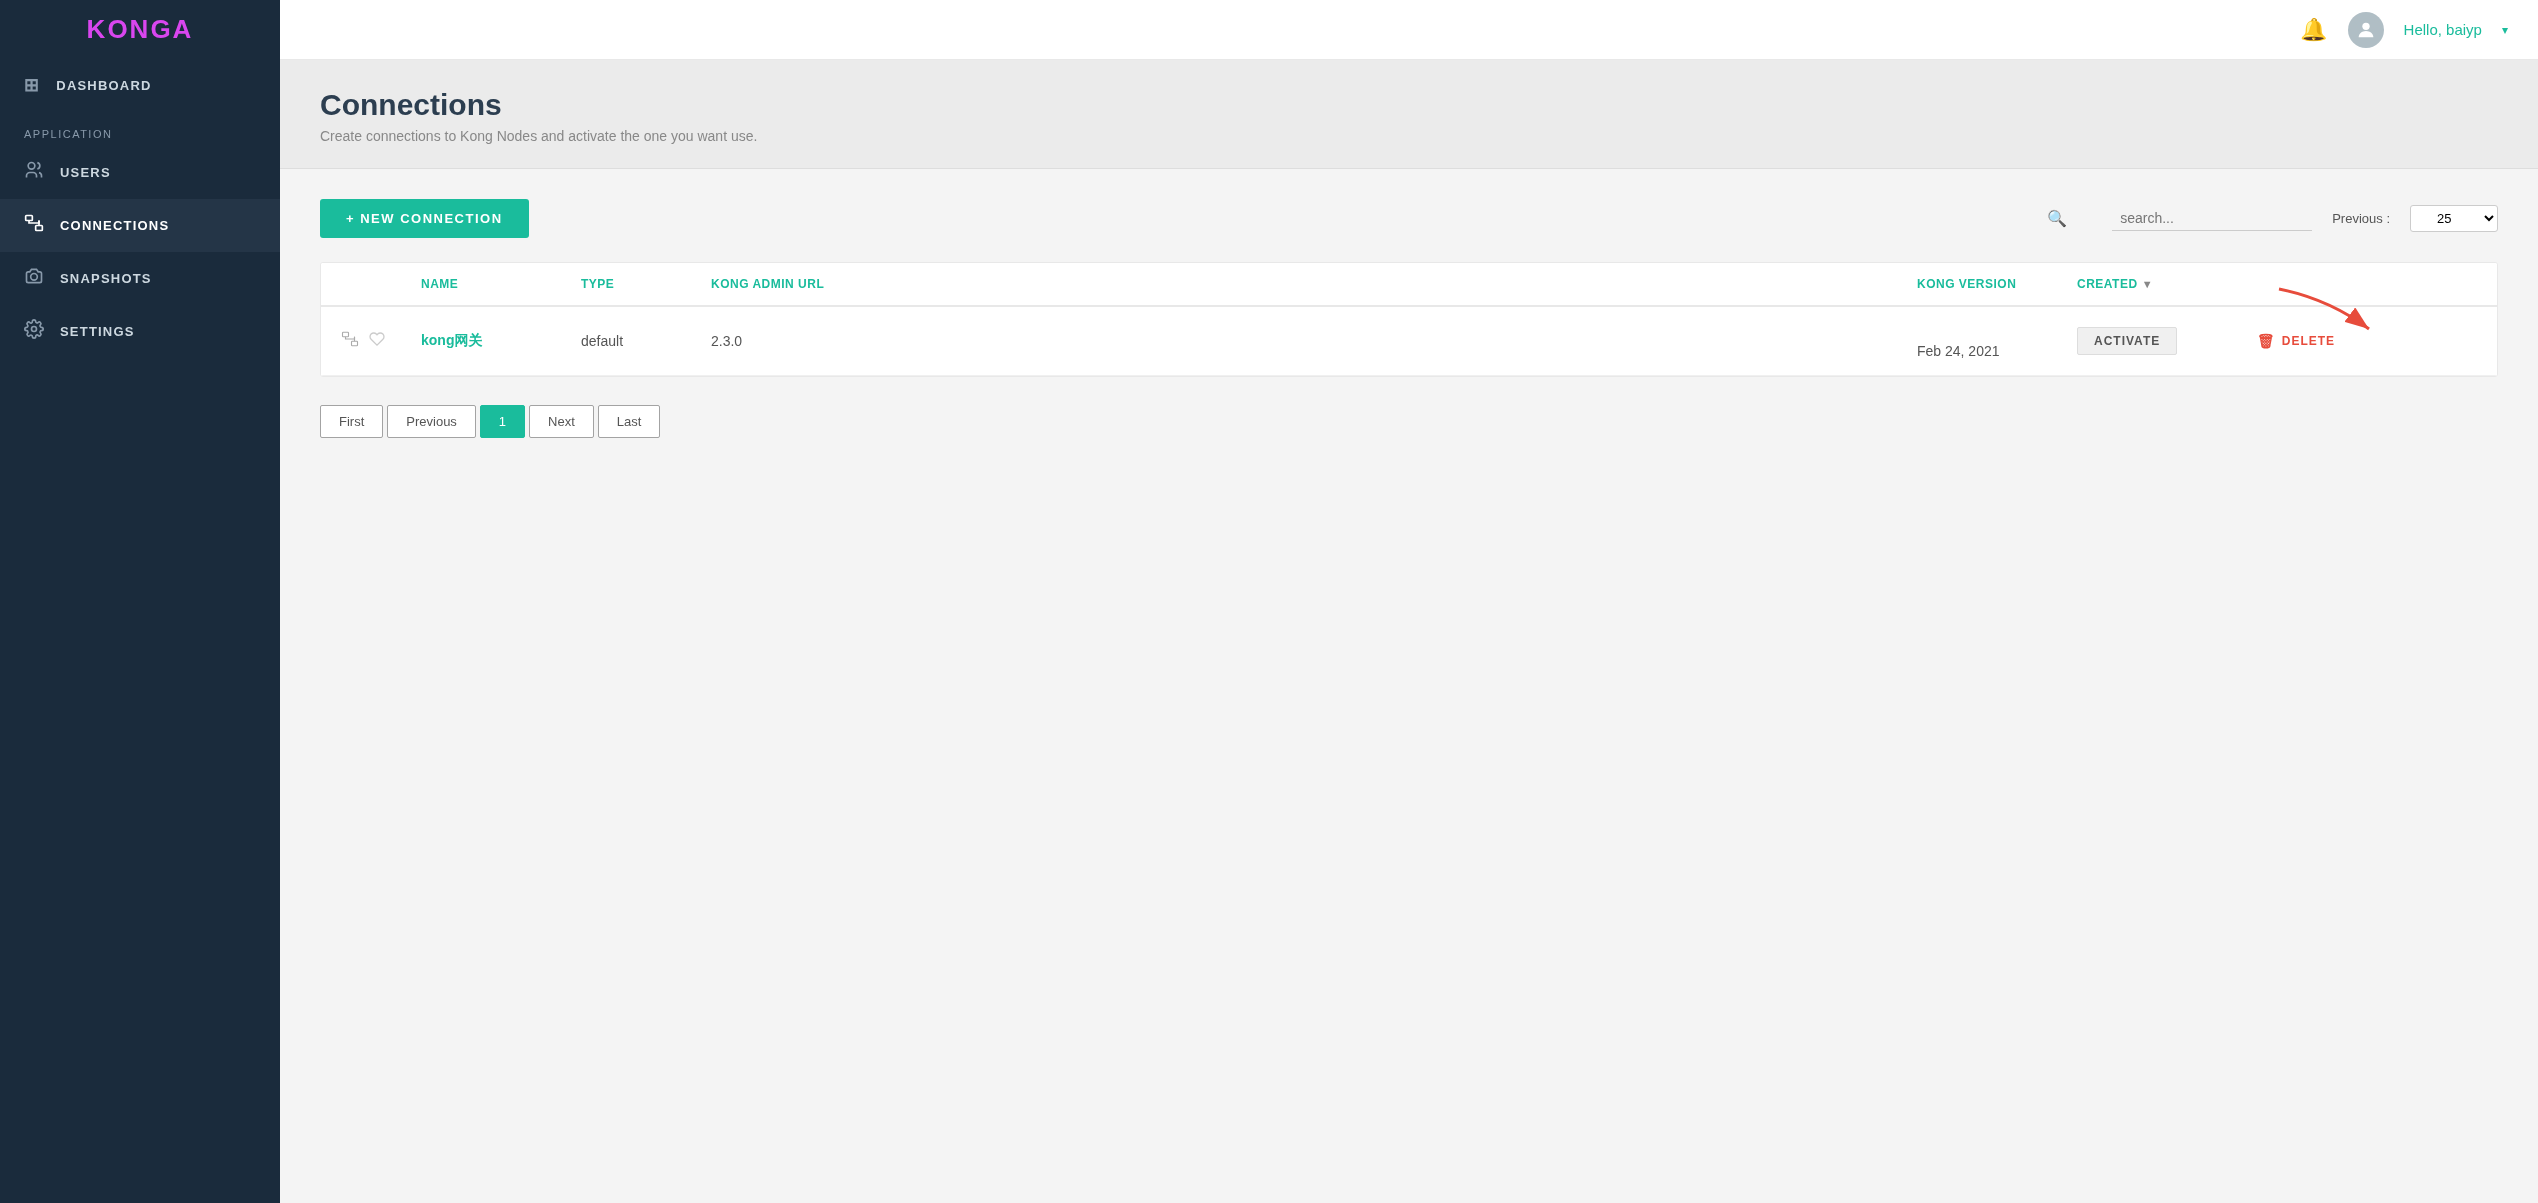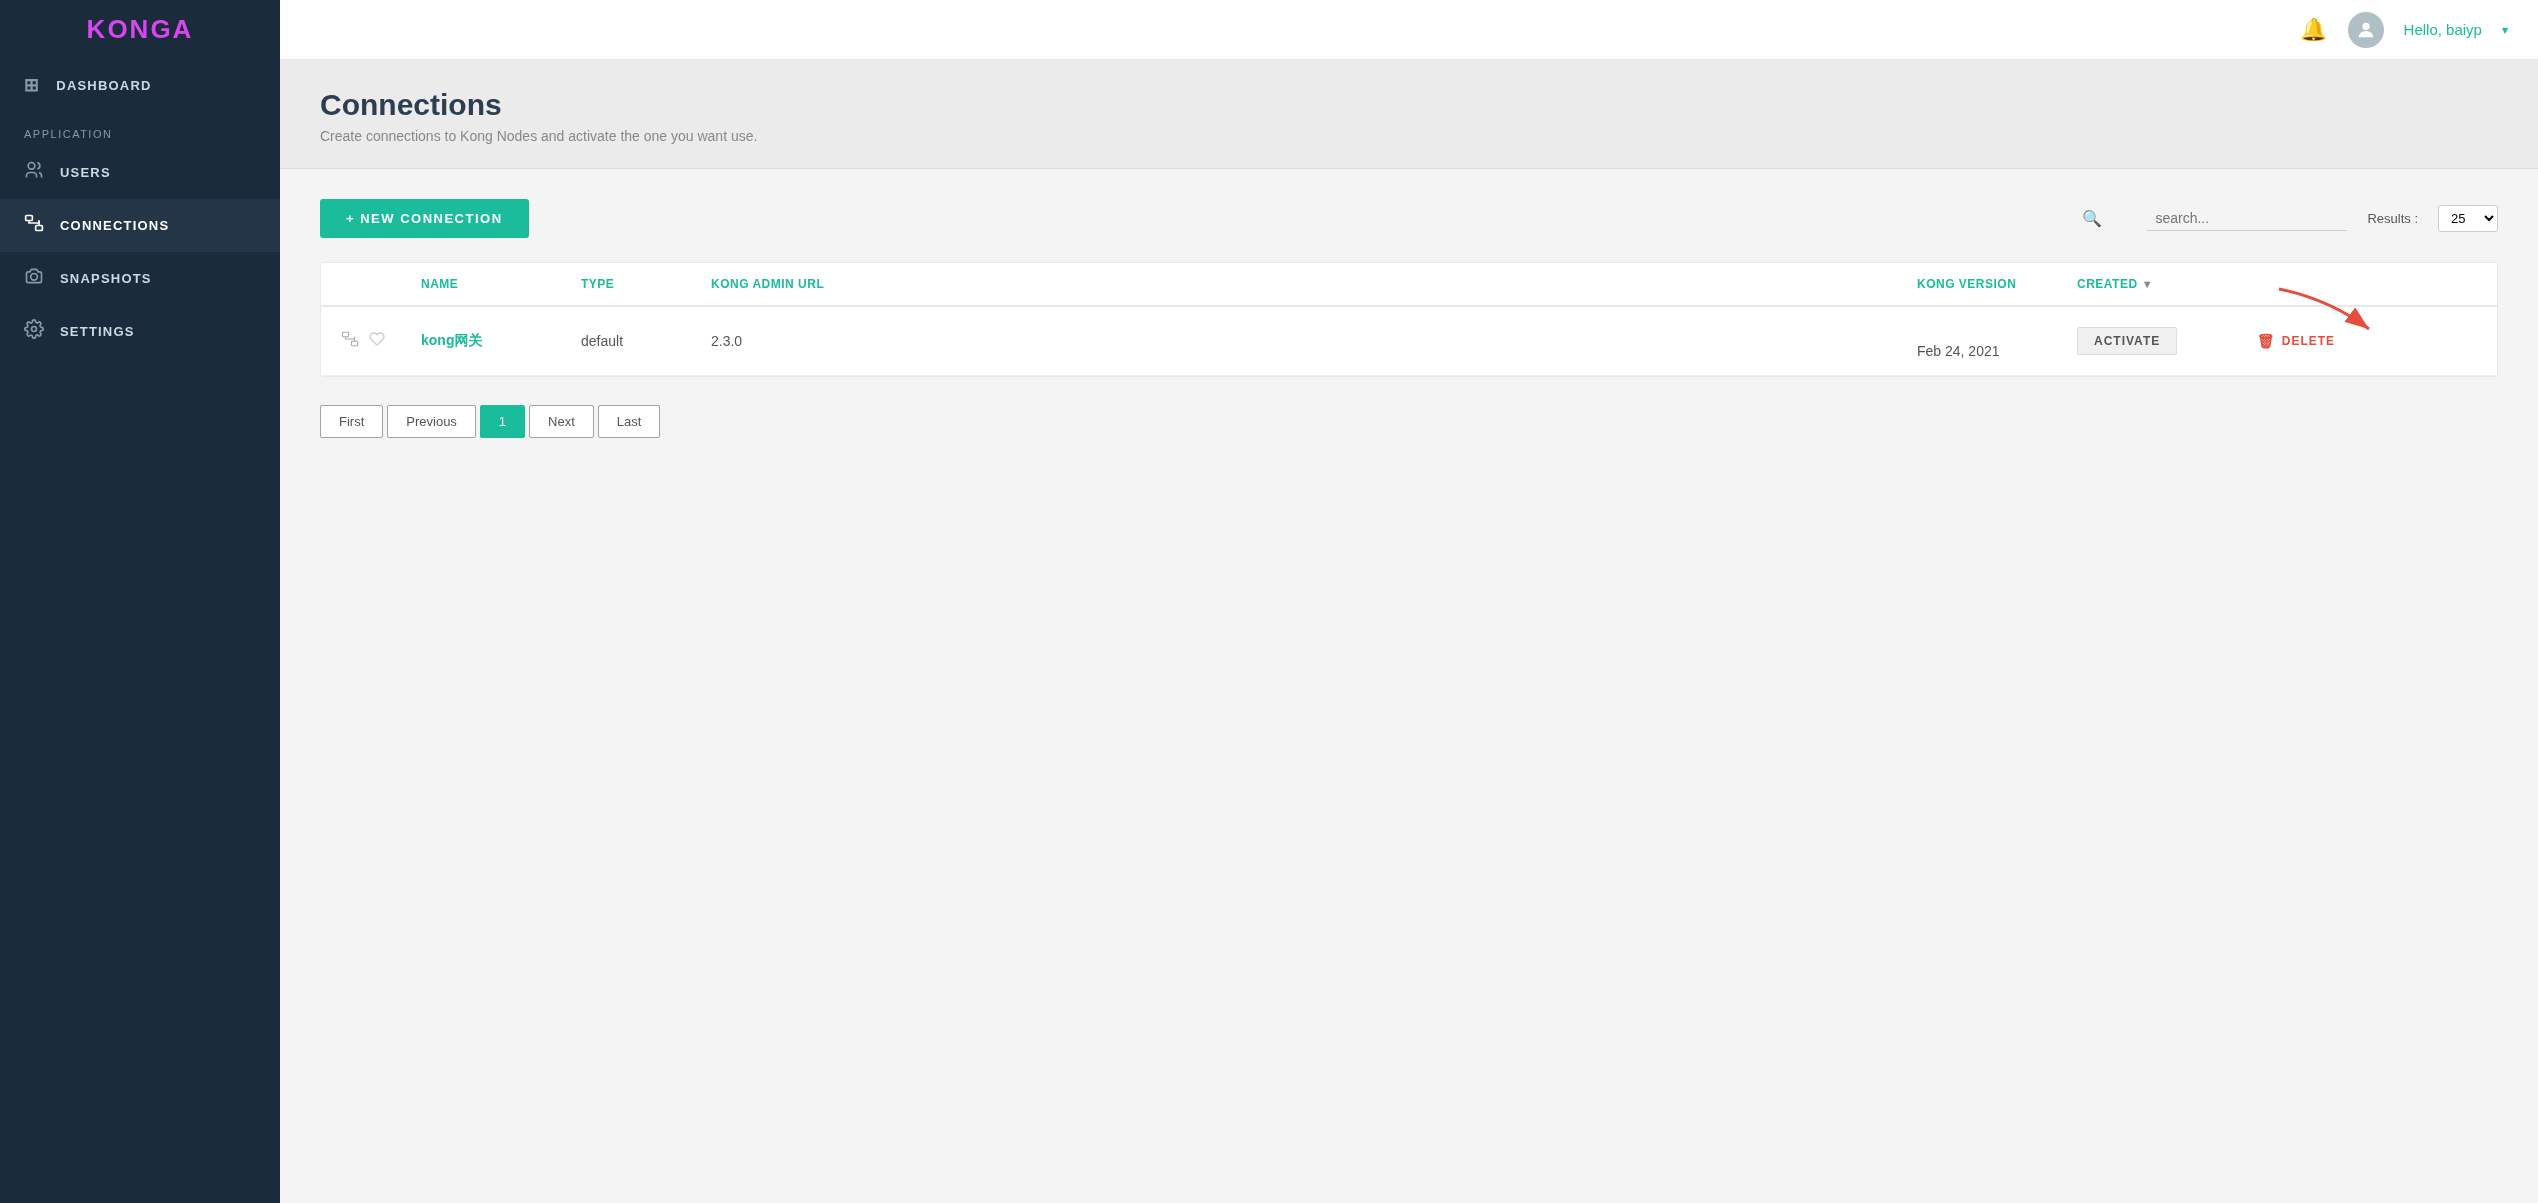--- a/index.html
+++ b/index.html
@@ -174,21 +174,21 @@
       margin-left: 37px;
     }
     .results-label {
       font-size: 13px;
       color: #555;
       white-space: nowrap;
     }
     .results-select {
       border: 1px solid #ccc;
       background: #fff;
-      padding: 4px 8px;
+      padding: 4px 22px;
       font-size: 13px;
       border-radius: 3px;
       cursor: pointer;
     }
 
     
     .connections-table {
       background: #fff;
       border: 1px solid #e8e8e8;
       border-radius: 3px;
@@ -359,21 +359,21 @@
 
     <div class="content-area">
 
       <div class="toolbar">
         <button class="new-connection-btn">+ NEW CONNECTION</button>
         <div class="toolbar-right">
           <div class="search-wrapper">
             <span class="search-icon">🔍</span>
             <input class="search-input" type="text" placeholder="search..." style="">
           </div>
-          <span class="results-label">Results :</span>
+          <span class="results-label">Previous :</span>
           <select class="results-select">
             <option>25</option>
             <option>50</option>
             <option>100</option>
           </select>
         </div>
       </div>
 
       <div class="connections-table">
         <div class="table-header">

